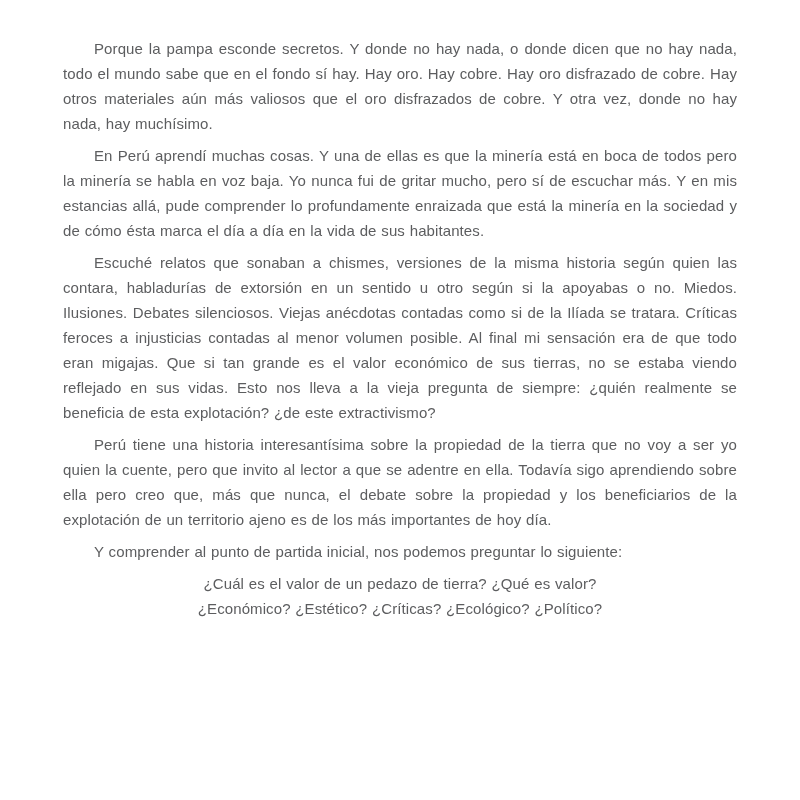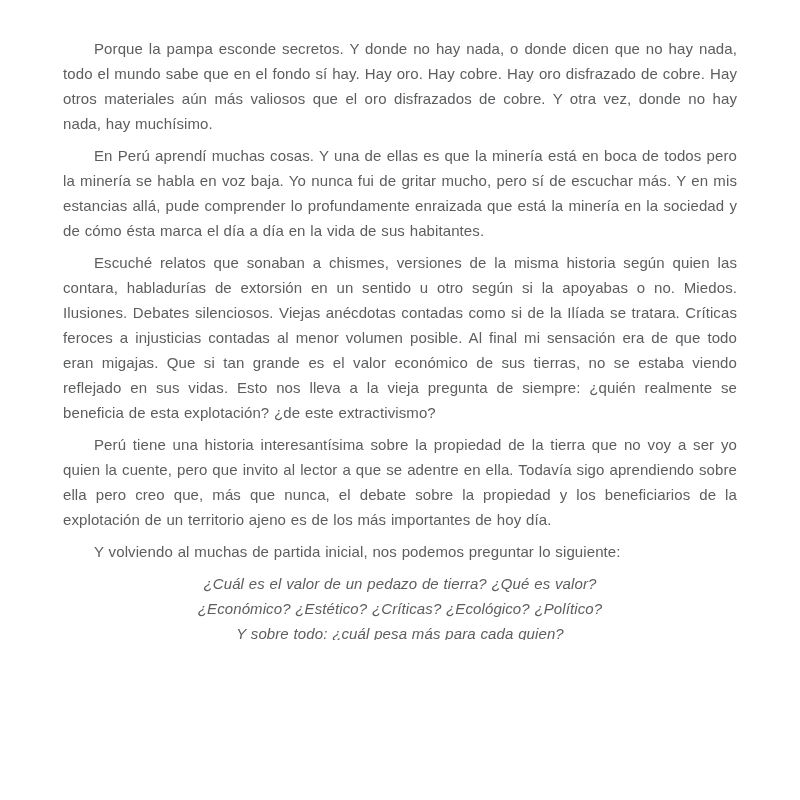--- a/index.html
+++ b/index.html
@@ -32,33 +32,31 @@
   }
   .centered-block {
     margin-top: 7px;
     text-align: center;
   }
   .centered-block .question-line {
     margin: 0;
     text-indent: 0;
     text-align: center;
     line-height: 25px;
-    font-style: italic;
   }
 </style>
 </head>
 <body>
 
 <div class="page">
   <div class="body-text">
     <p>Porque la pampa esconde secretos. Y donde no hay nada, o donde dicen que no hay nada, todo el mundo sabe que en el fondo sí hay. Hay oro. Hay cobre. Hay oro disfrazado de cobre. Hay otros materiales aún más valiosos que el oro disfrazados de cobre. Y otra vez, donde no hay nada, hay muchísimo.</p>
     <p>En Perú aprendí muchas cosas. Y una de ellas es que la minería está en boca de todos pero la minería se habla en voz baja. Yo nunca fui de gritar mucho, pero sí de escuchar más. Y en mis estancias allá, pude comprender lo profundamente enraizada que está la minería en la sociedad y de cómo ésta marca el día a día en la vida de sus habitantes.</p>
     <p>Escuché relatos que sonaban a chismes, versiones de la misma historia según quien las contara, habladurías de extorsión en un sentido u otro según si la apoyabas o no. Miedos. Ilusiones. Debates silenciosos. Viejas anécdotas contadas como si de la Ilíada se tratara. Críticas feroces a injusticias contadas al menor volumen posible. Al final mi sensación era de que todo eran migajas. Que si tan grande es el valor económico de sus tierras, no se estaba viendo reflejado en sus vidas. Esto nos lleva a la vieja pregunta de siempre: ¿quién realmente se beneficia de esta explotación? ¿de este extractivismo?</p>
     <p>Perú tiene una historia interesantísima sobre la propiedad de la tierra que no voy a ser yo quien la cuente, pero que invito al lector a que se adentre en ella. Todavía sigo aprendiendo sobre ella pero creo que, más que nunca, el debate sobre la propiedad y los beneficiarios de la explotación de un territorio ajeno es de los más importantes de hoy día.</p>
-    <p class="no-justify">Y volviendo al muchas de partida inicial, nos podemos preguntar lo siguiente:</p>
+    <p class="no-justify">Y comprender al punto de partida inicial, nos podemos preguntar lo siguiente:</p>
 
     <div class="centered-block">
       <p class="question-line">¿Cuál es el valor de un pedazo de tierra? ¿Qué es valor?</p>
       <p class="question-line">¿Económico? ¿Estético? ¿Críticas? ¿Ecológico? ¿Político?</p>
-      <p class="question-line">Y sobre todo: ¿cuál pesa más para cada quien?</p>
     </div>
   </div>
 </div>
 
 </body></html>

